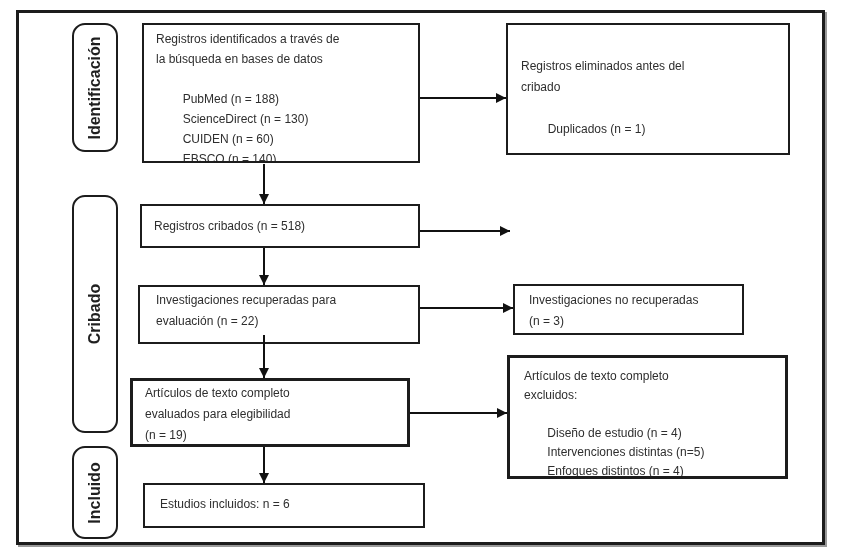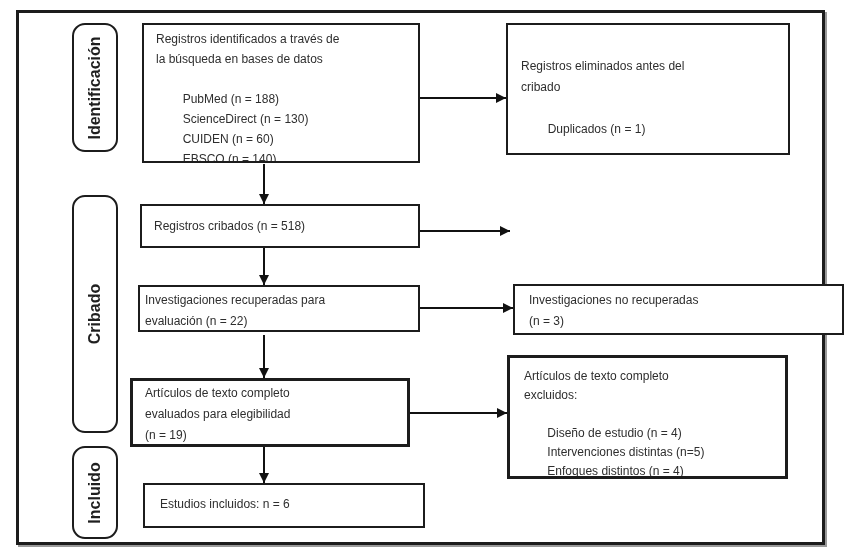--- a/index.html
+++ b/index.html
@@ -33,22 +33,22 @@
     background: #ffffff;
     font-size: 12px;
     line-height: 21px;
     overflow: hidden;
   }
   .fbox .txt { white-space: pre-wrap; }
   .b-identified          { left:142px; top:23px;  width:278px; height:140px; padding:4px 6px 0 12px; line-height:20px; }
   .b-removed             { left:506px; top:23px;  width:284px; height:132px; padding:31px 6px 0 13px; }
   .b-screened            { left:140px; top:204px; width:280px; height:44px;  padding:10px 0 0 12px; }
   .b-records-excluded    { left:510px; top:205px; width:282px; height:43px;  padding:9px 6px 0 14px; }
-  .b-retrieved           { left:138px; top:285px; width:282px; height:47px;  padding:3px 6px 0 5px; }
-  .b-not-retrieved       { left:513px; top:284px; width:331px; height:51px;  padding:4px 6px 0 14px; }
+  .b-retrieved           { left:138px; top:285px; width:282px; height:59px;  padding:3px 6px 0 16px; }
+  .b-not-retrieved       { left:513px; top:284px; width:231px; height:51px;  padding:4px 6px 0 14px; }
   .b-assessed            { left:130px; top:378px; width:280px; height:69px;  padding:2px 6px 0 12px; border-width:3px; }
   .b-fulltext-excluded   { left:507px; top:355px; width:281px; height:124px; padding:9px 6px 0 14px; line-height:19px; border-width:3px; }
   .b-included            { left:143px; top:483px; width:282px; height:45px;  padding:9px 6px 0 15px; }
   
   .stage {
     position: absolute;
     left: 72px;
     width: 46px;
     border: 2px solid #1c1c1c;
     border-radius: 13px;

